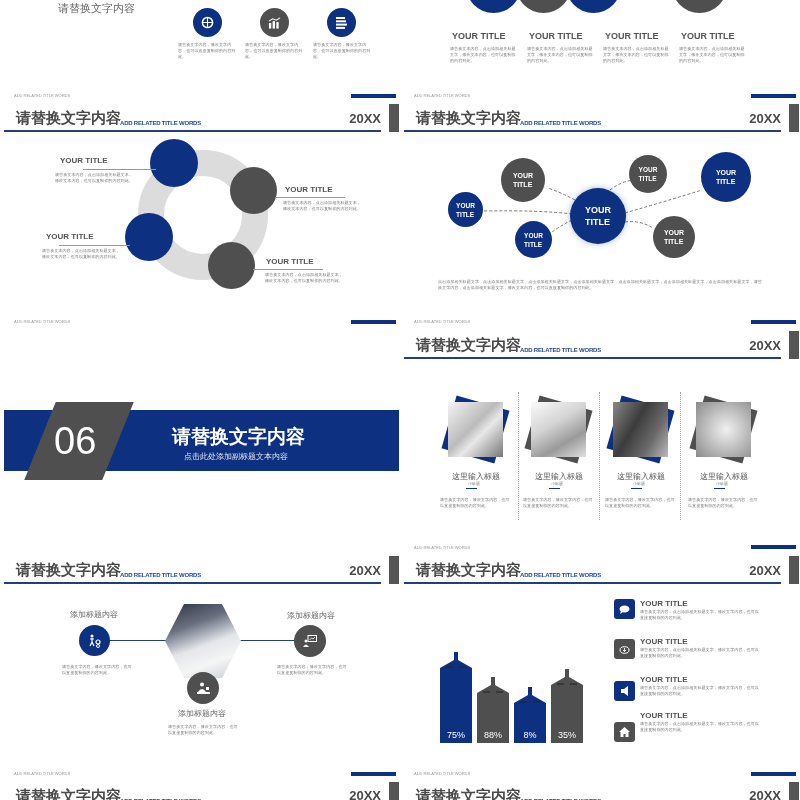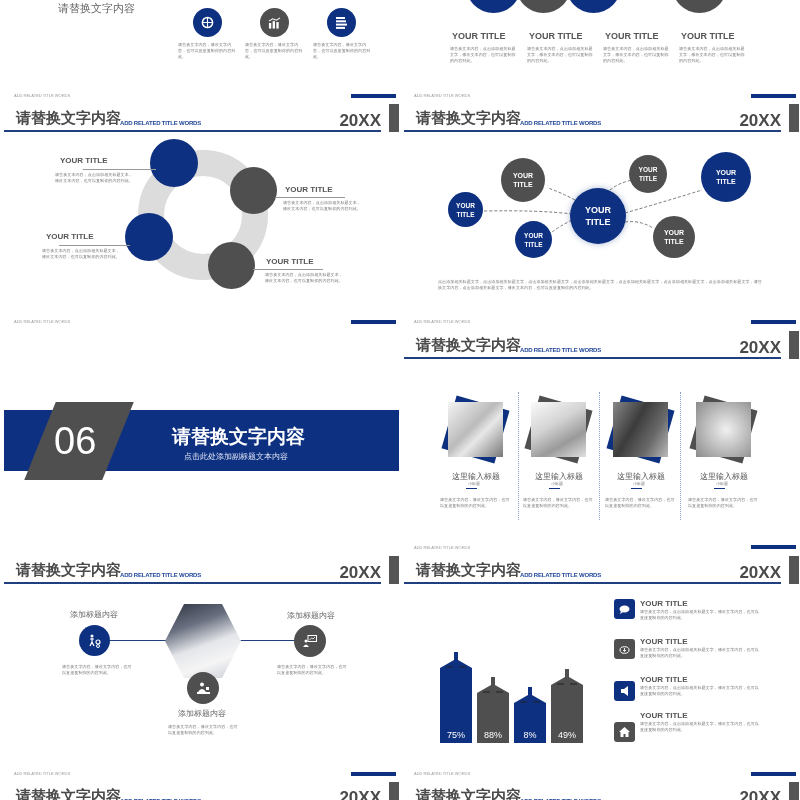--- a/index.html
+++ b/index.html
@@ -4,24 +4,24 @@
 <style>
   * { box-sizing: border-box; margin: 0; padding: 0; }
   html, body { width: 800px; height: 800px; overflow: hidden; background: #ffffff; }
   body { font-family: "Liberation Sans", "DejaVu Sans", sans-serif; color: #555; position: relative; }
   .slide { position: absolute; width: 400px; overflow: hidden; background: #fff; }
   .tiny { font-size: 4px; color: #777; letter-spacing: 0.1px; line-height: 6px; }
   .sub-tag { position: absolute; left: 14px; font-size: 4px; color: #999; }
   .blue-bar { position: absolute; right: 4px; width: 45px; height: 4px; background: #0d3080; }
   .hdr-title { position: absolute; left: 16px; font-size: 15px; font-weight: bold; color: #4a4a4a; }
   .hdr-en { position: absolute; left: 120px; font-size: 6px; font-weight: bold; color: #23489a; letter-spacing: -0.2px; }
-  .hdr-year { position: absolute; right: 19px; font-size: 17px; font-weight: bold; color: #4a4a4a; font-family: "Liberation Sans Narrow", "Liberation Sans", sans-serif; }
+  .hdr-year { position: absolute; right: 19px; font-size: 13px; font-weight: bold; color: #4a4a4a; font-family: "Liberation Sans Narrow", "Liberation Sans", sans-serif; }
   .hdr-rule { position: absolute; left: 4px; right: 19px; height: 2px; background: #1f3f7e; }
   .gray-tab { position: absolute; right: 1px; width: 10px; height: 28px; background: #555; }
-  .circle { position: absolute; border-radius: 50%; display: flex; align-items: center; justify-content: center; color: #fff; font-weight: bold; text-align: center; }
+  .circle { position: absolute; border-radius: 50%; display: flex; align-items: center; justify-content: center; color: #fff; font-weight: bold; }
   .blue { background: #0d3080; }
   .gray { background: #4f4f4f; }
   .yt { font-weight: bold; color: #555; font-size: 9px; }
   .dim-line { position: absolute; height: 1px; background: #999; }
 </style>
 </head>
 <body>
 
 <div class="slide" style="left:0;top:0;height:100px;">
   <div style="position:absolute;left:58px;top:1px;font-size:11px;color:#666;">请替换文字内容</div>
@@ -260,21 +260,21 @@
         <path d="M14 0 L18 0 L18 8 L32 16 L32 56 L0 56 L0 16 L14 8 Z" fill="#0d3080"></path>
         <path d="M6 15 H13 M19 15 H26" stroke="#222" stroke-width="1"></path>
       </svg>
     <div style="position:absolute;bottom:3px;width:100%;text-align:center;color:#fff;font-size:9px;">8%</div>
   </div>
   <div style="position:absolute;left:151px;top:134px;width:32px;height:74px;">
     <svg width="32" height="74" viewBox="0 0 32 74">
         <path d="M14 0 L18 0 L18 8 L32 16 L32 74 L0 74 L0 16 L14 8 Z" fill="#4f4f4f"></path>
         <path d="M6 15 H13 M19 15 H26" stroke="#222" stroke-width="1"></path>
       </svg>
-    <div style="position:absolute;bottom:3px;width:100%;text-align:center;color:#fff;font-size:9px;">49%</div>
+    <div style="position:absolute;bottom:3px;width:100%;text-align:center;color:#fff;font-size:9px;">35%</div>
   </div>
 
   <div style="position:absolute;left:214px;top:64px;width:21px;height:20px;border-radius:3px;background:#0d3080;display:flex;align-items:center;justify-content:center;">
     <svg width="11" height="9" viewBox="0 0 11 9">
         <ellipse cx="5.5" cy="4" rx="5" ry="3.5" fill="#fff"></ellipse>
         <path d="M2 6 L1 9 L4 7 Z" fill="#fff"></path>
       </svg>
   </div>
   <div class="yt" style="position:absolute;left:240px;top:64px;font-size:8px;">YOUR TITLE</div>
   <div class="tiny" style="position:absolute;left:240px;top:74px;width:120px;">请替换文字内容，点击添加相关标题文字，修改文字内容，也可以直接复制你的内容到此。</div>

